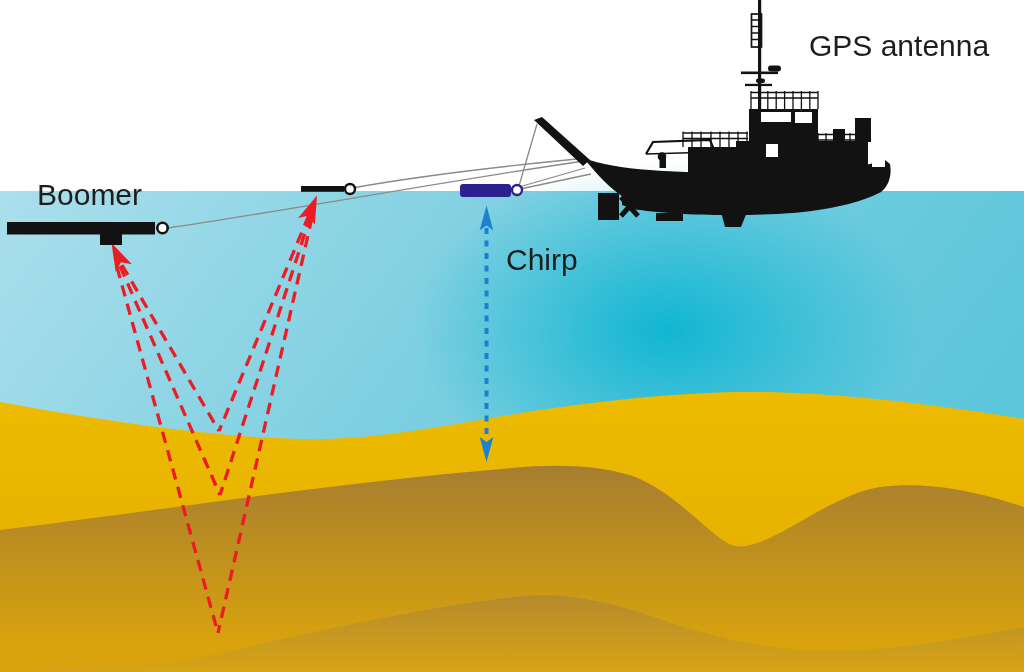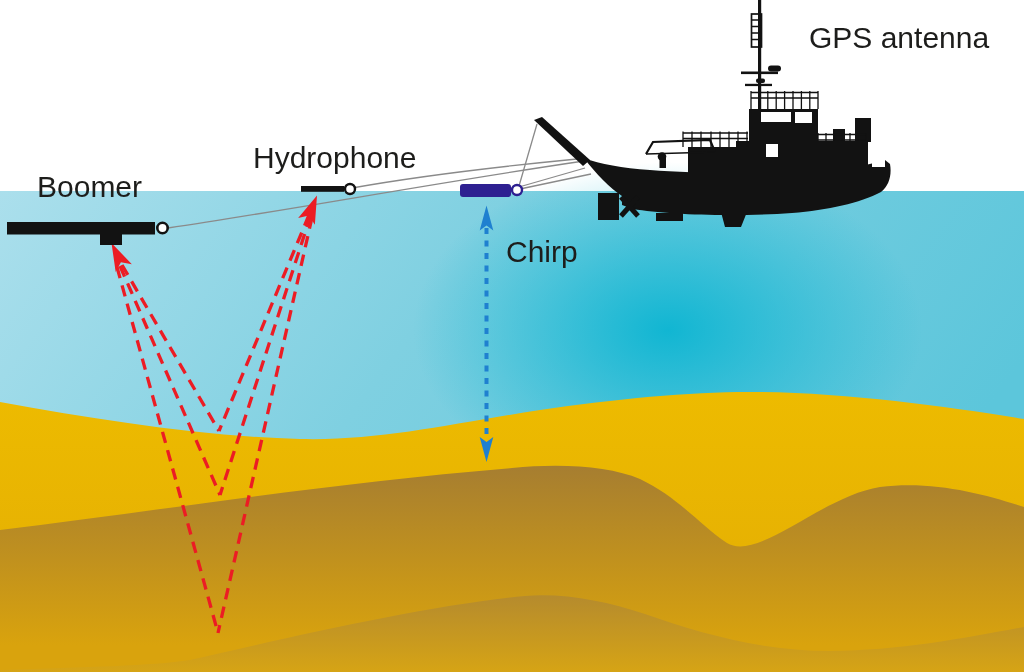--- a/index.html
+++ b/index.html
@@ -1,19 +1,19 @@
 <!DOCTYPE html>
 <html><head>
 <meta charset="utf-8">
 <style>
   html,body{margin:0;padding:0;background:#ffffff;}
   #stage{position:relative;width:1024px;height:672px;overflow:hidden;background:#ffffff;
          font-family:"Liberation Sans",sans-serif;}
   #scene{position:absolute;left:0;top:0;}
-  .lbl{position:absolute;font-size:30px;color:#1d1d1b;white-space:nowrap;line-height:1.05;}
+  .lbl{position:absolute;font-size:30px;color:#1d1d1b;white-space:nowrap;line-height:1.05;margin-top:8px;}
 </style>
 </head>
 <body>
 
 <div id="stage">
 <svg id="scene" width="1024" height="672" viewBox="0 0 1024 672">
   <defs>
     <linearGradient id="waterGrad" x1="0" y1="0" x2="1" y2="0.35">
       <stop offset="0" stop-color="#abdfec"></stop>
       <stop offset="0.45" stop-color="#7fd0e1"></stop>
@@ -144,16 +144,15 @@
       <path d="M751.5,20 H761.5 M751.5,26.5 H761.5 M751.5,33 H761.5 M751.5,39.5 H761.5" stroke="#121212" stroke-width="1.3"></path>
       <rect x="741" y="71.5" width="37" height="2.6"></rect>
       <rect x="768" y="65.5" width="13" height="6" rx="3"></rect>
       <rect x="745" y="83.8" width="27" height="2.3"></rect>
       <rect x="756" y="78.5" width="9" height="4.6" rx="2"></rect>
     </g>
   </g>
 </svg>
 
 <div class="lbl" style="left:37px;top:171px">Boomer</div>
-<div class="lbl" style="left:253px;top:142px">Hydrophone</div>
 <div class="lbl" style="left:809px;top:22px">GPS antenna</div>
 <div class="lbl" style="left:506px;top:236px">Chirp</div>
 </div>
 
 </body></html>

